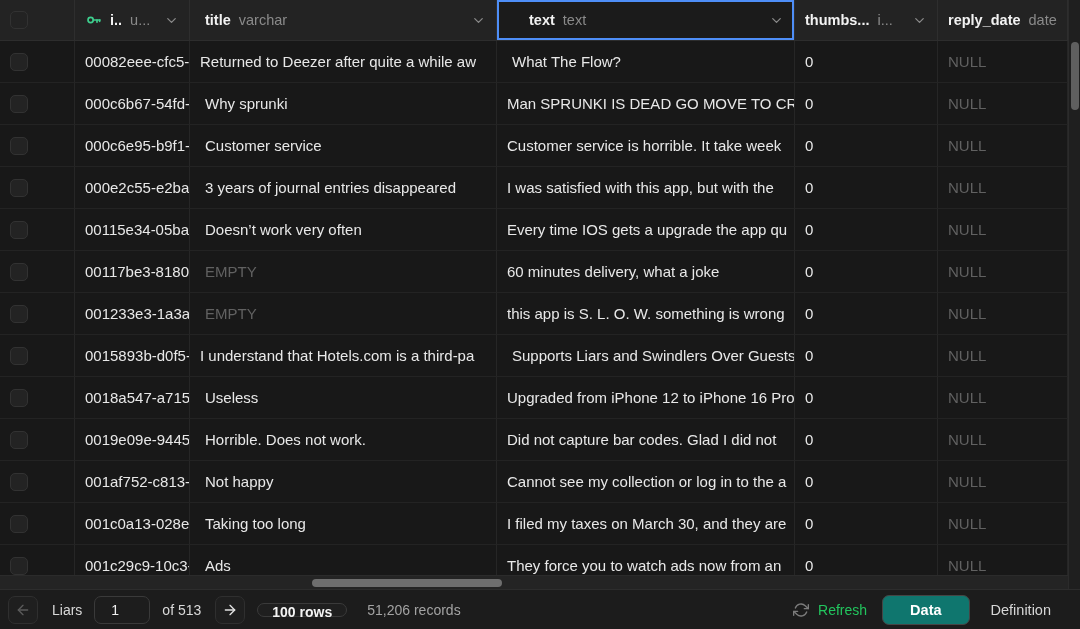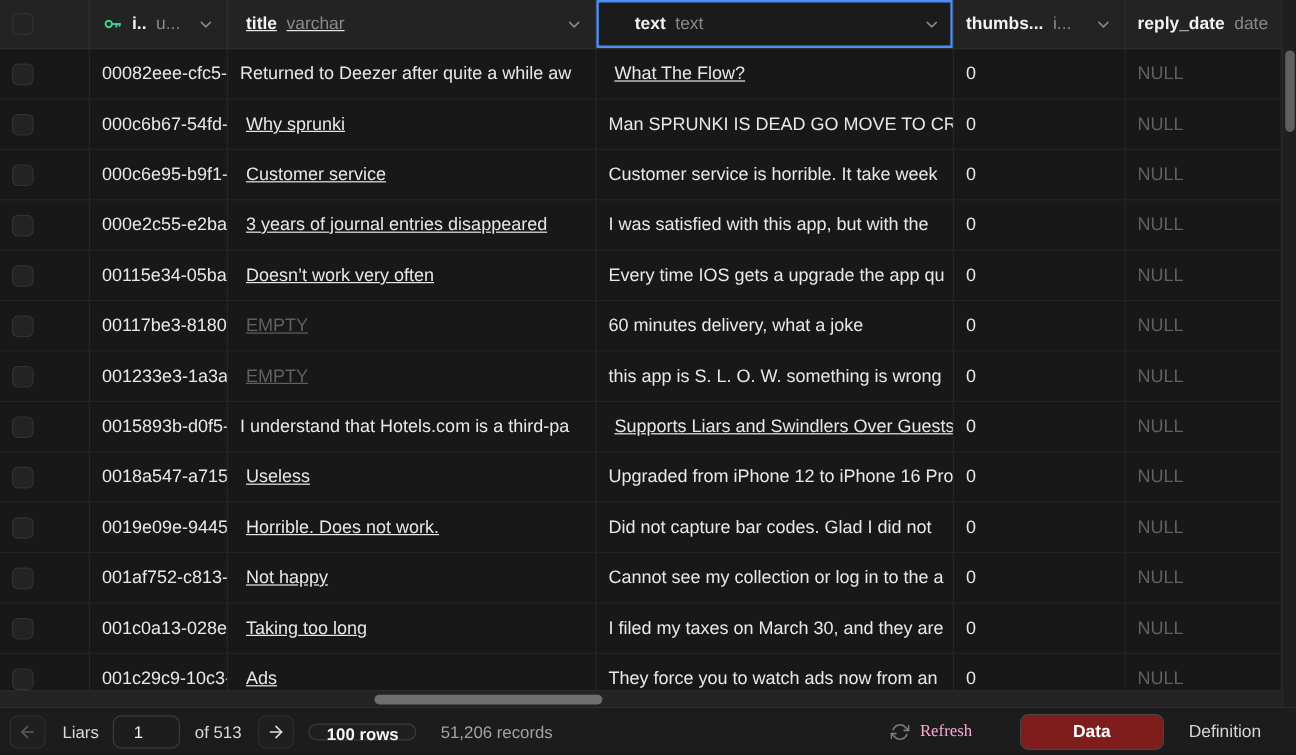--- a/index.html
+++ b/index.html
@@ -44,21 +44,21 @@
     padding-left: 32px;
   }
   .muted { color: #616161; }
   .checkbox {
     width: 18px; height: 18px;
     border-radius: 5px;
     background: #232323;
     border: 1px solid #323232;
   }
   .key-icon { display: flex; align-items: center; margin-right: 7px; flex: 0 0 auto; }
-  .title-cell { padding-left: 15px; text-decoration: underline; }
+  .title-cell { padding-left: 15px; }
 
   
   .vscrollbar {
     position: absolute; top: 0; right: 0; width: 12px; bottom: 40px;
     background: #1f1f1f; border-left: 1px solid #2b2b2b;
   }
   .vthumb {
     position: absolute; top: 42px; left: 2px; width: 8px; height: 68px;
     background: #5f5f5f; border-radius: 4px;
   }
@@ -96,30 +96,30 @@
   }
   .of-label { margin: 0 14px 0 12px; color: #d9d9d9; }
   .rows-btn {
     height: 14px; border-radius: 7px; border: 1px solid #3a3a3a;
     background: #1f1f1f; color: #f5f5f5; font-weight: bold;
     font-size: 14px; padding: 0 14px; margin-left: 12px; cursor: pointer;
     font-family: inherit;
   }
   .records-label { margin-left: 20px; color: #a3a3a3; }
   .footer-right { margin-left: auto; display: flex; align-items: center; }
-  .refresh-btn { display: flex; align-items: center; color: #f9a8d4; cursor: pointer; margin-right: 40px; font-family: Liberation Serif, serif; }
+  .refresh-btn { display: flex; align-items: center; color: #22c55e; cursor: pointer; margin-right: 15px; }
   .refresh-icon { color: #7c7c7c; margin-right: 9px; display: flex; align-items: center; }
   .segmented { display: flex; align-items: center; }
   .seg {
     height: 30px; display: flex; align-items: center; justify-content: center;
     border-radius: 7px; cursor: pointer; font-size: 14.5px;
   }
   .seg-active {
-    background: #7f1d1d; border: 1px solid #454545;
-    color: #ffffff; font-weight: bold; padding: 0 43px;
+    background: #0f766e; border: 1px solid #454545;
+    color: #ffffff; font-weight: bold; padding: 0 27px;
   }
   .seg-inactive { color: #d6d6d6; padding: 0 21px; }
 </style>
 </head>
 <body>
 
 <div class="app">
 
   <div class="table-area">
 

